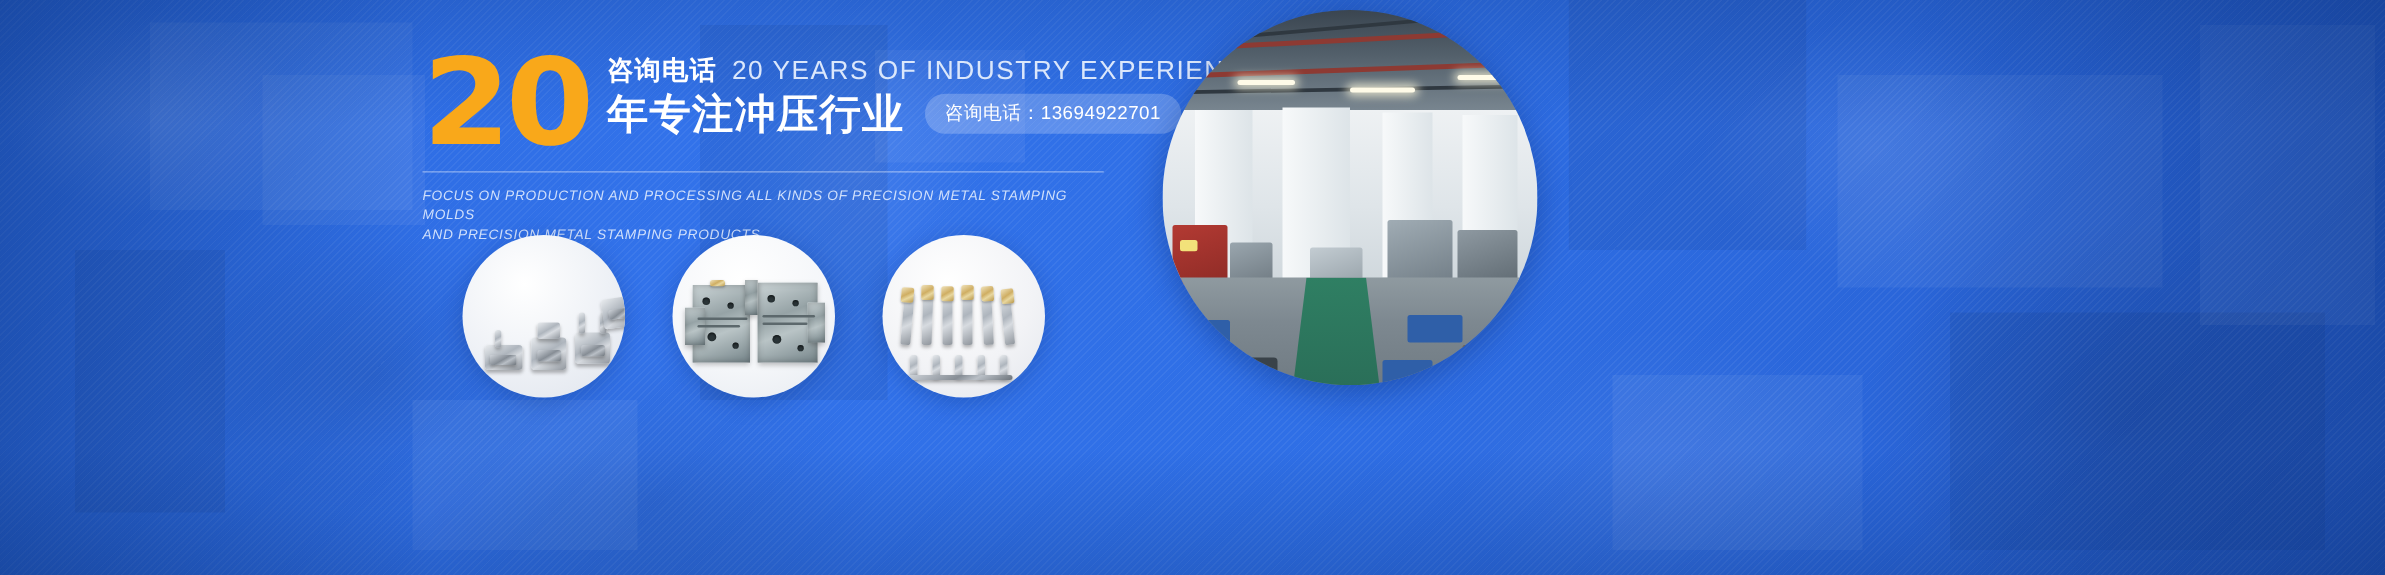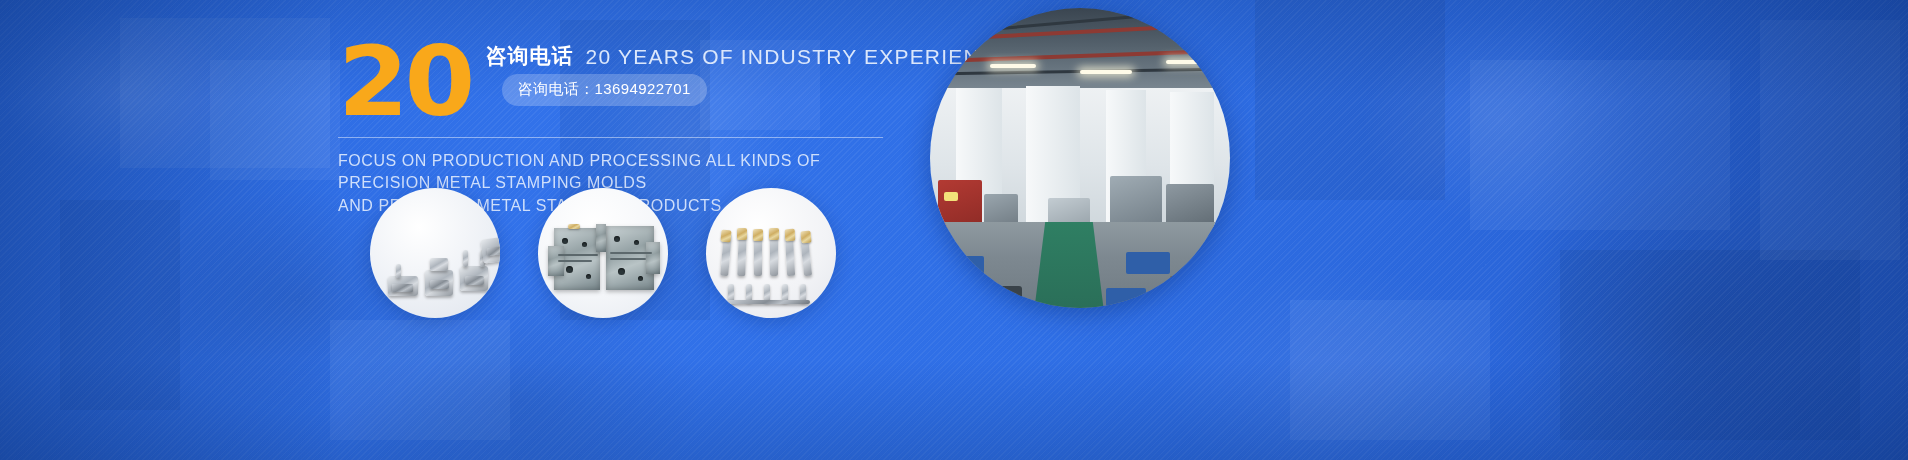--- a/index.html
+++ b/index.html
@@ -115,25 +115,26 @@
   }
 
   .divider{
     margin-top:14px;
     width:545px; height:1px;
     background:rgba(255,255,255,.45);
   }
 
   .subcopy{
     margin-top:12px;
-    font-size:16px;
+    font-size:11px;
     line-height:1.42;
     letter-spacing:.55px;
     color:#cfdffb;
     max-width:560px;
+    font-style:italic;
   }
 
   
   .circle{
     position:absolute;
     border-radius:50%;
     overflow:hidden;
     box-shadow:0 4px 18px rgba(0,30,90,.25);
   }
   .c-prod{ width:130px; height:130px; top:188px; }
@@ -228,20 +229,21 @@
       <div class="big20" data-interactable="false">20</div>
 
       <div class="headline-text" data-interactable="false">
 
         <div class="line1" data-interactable="false">
           <span class="cn-small" data-interactable="false">咨询电话</span>
           <span class="en-small" data-interactable="false">20 YEARS OF INDUSTRY EXPERIENCE</span>
         </div>
 
         <div class="line2" data-interactable="false">
+          <span class="cn-big" data-interactable="false">年专注冲压行业</span>
           <span class="phone-badge" data-interactable="true">咨询电话：13694922701</span>
         </div>
 
       </div>
     </div>
 
     <div class="divider" data-interactable="false"></div>
 
     <div class="subcopy" data-interactable="false">
       <div data-interactable="false">FOCUS ON PRODUCTION AND PROCESSING ALL KINDS OF PRECISION METAL STAMPING MOLDS</div>

